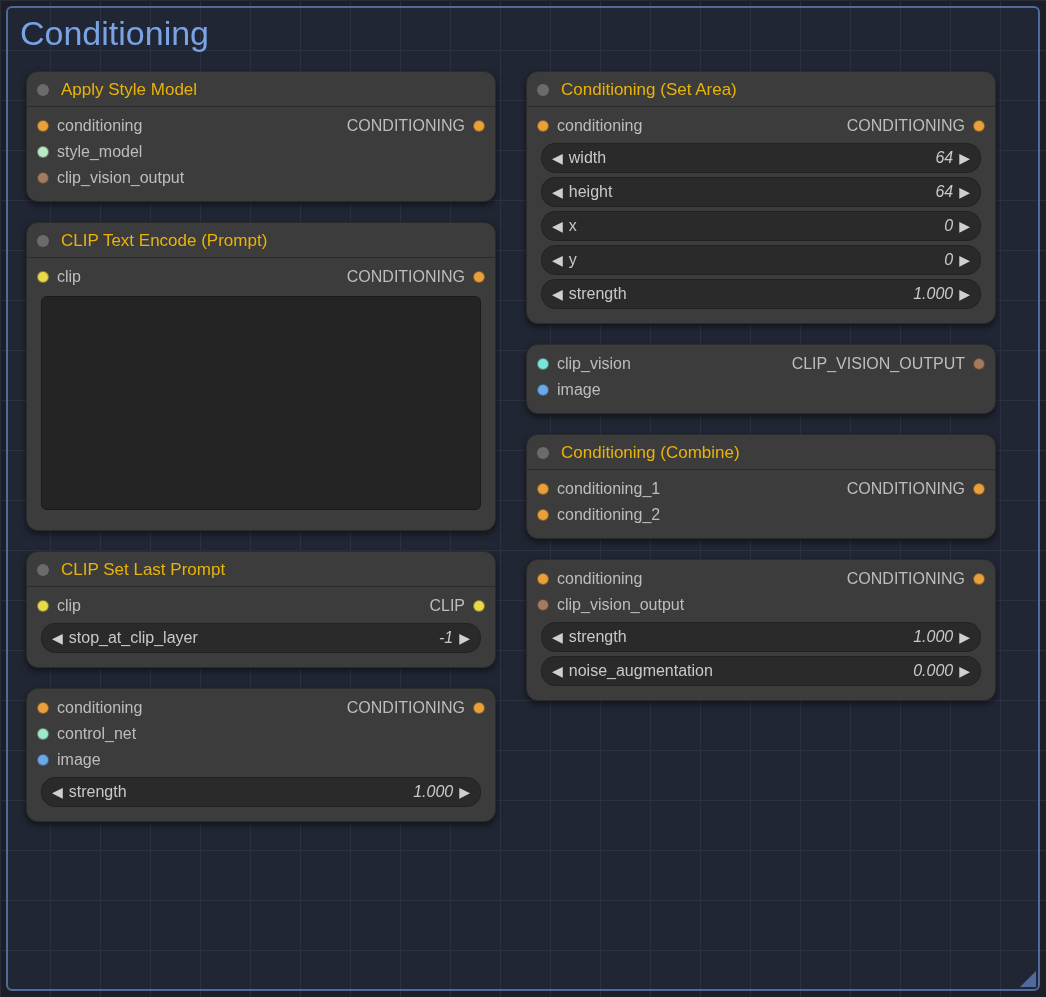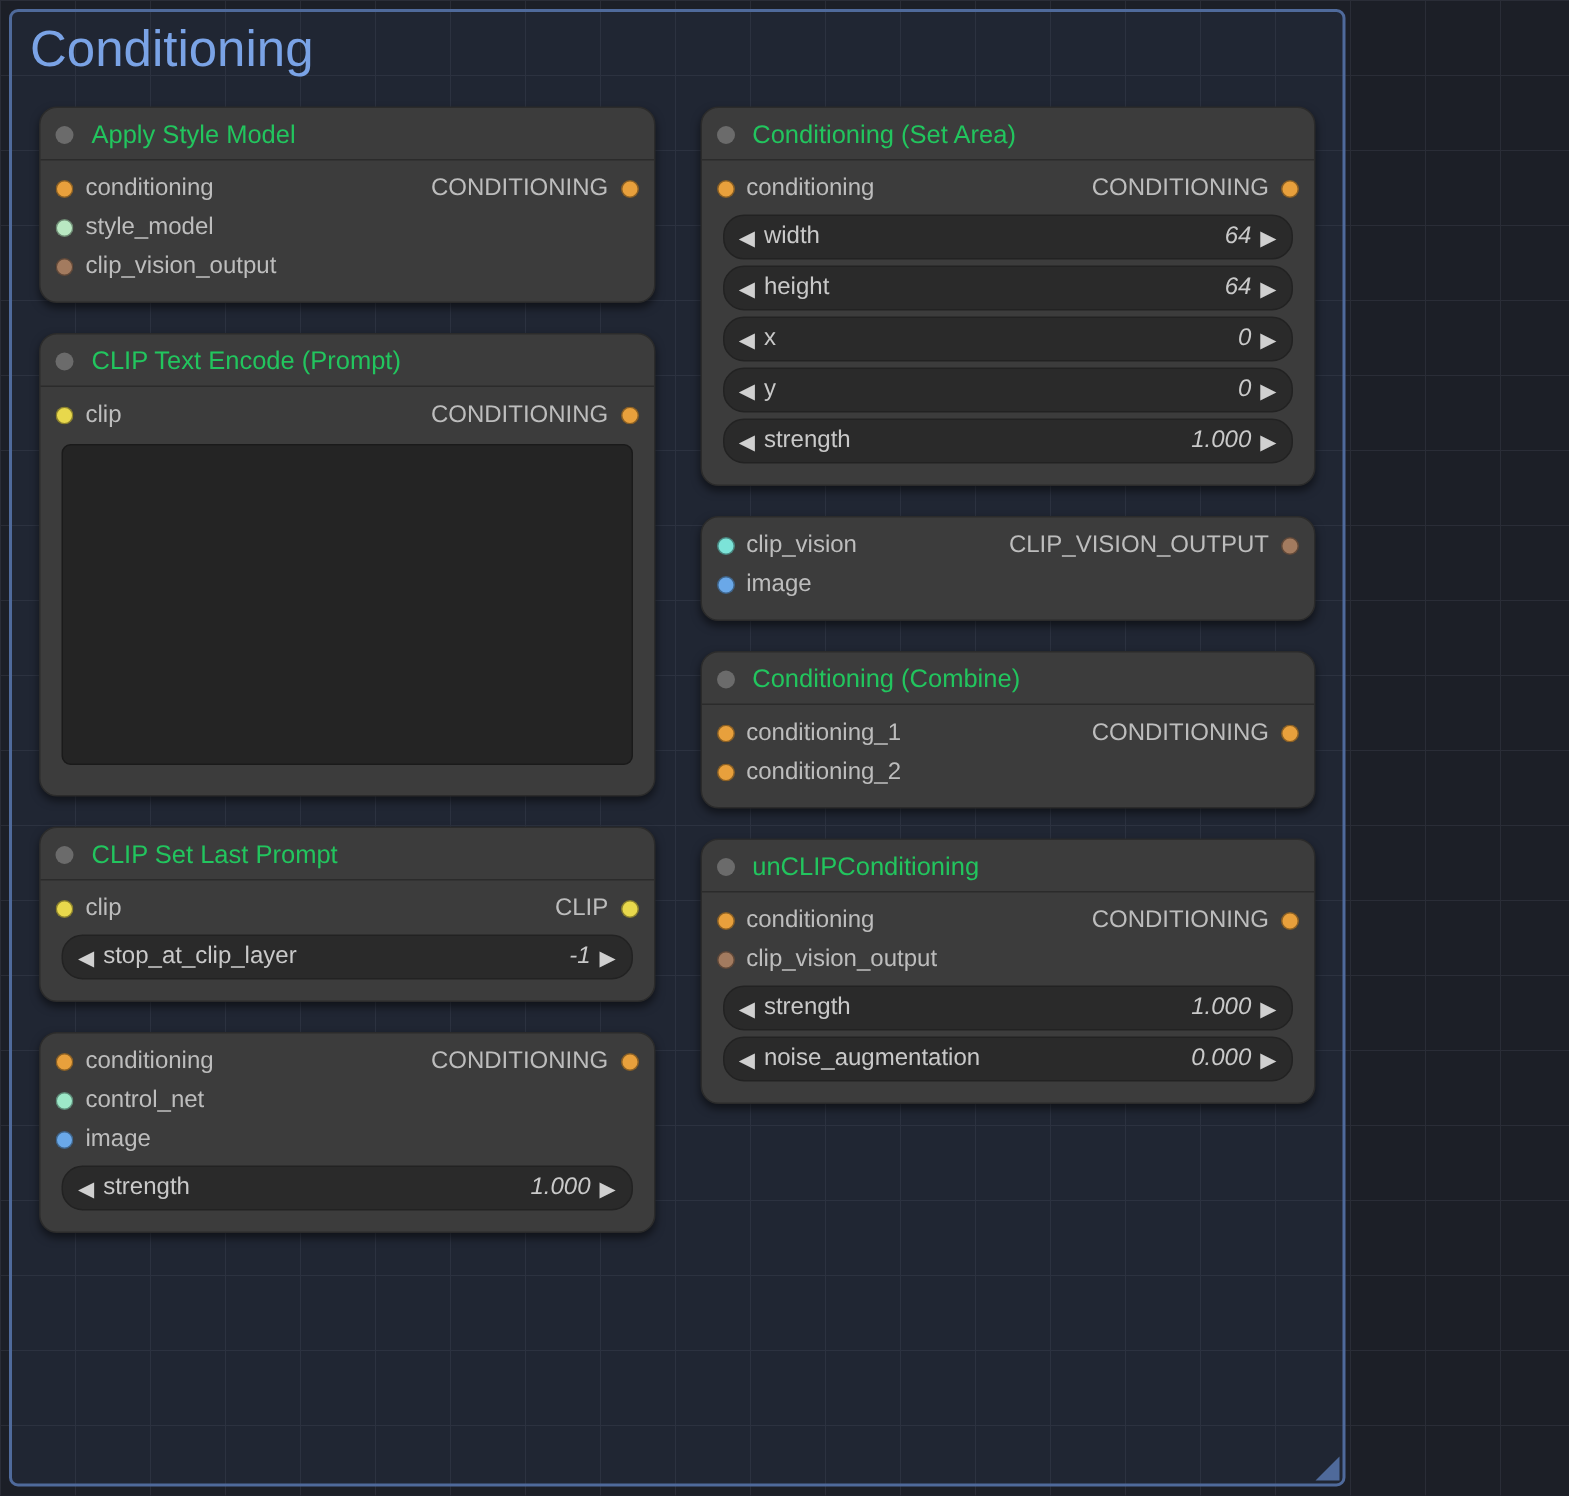--- a/index.html
+++ b/index.html
@@ -18,21 +18,21 @@
     background-color: #1c1f27;
     background-image:
       linear-gradient(#2a2d37 1px, transparent 1px),
       linear-gradient(90deg, #2a2d37 1px, transparent 1px);
     background-size: 50px 50px;
   }
   .group-frame {
     position: absolute;
     left: 6px;
     top: 6px;
-    width: 891px;
+    width: 1034px;
     height: 985px;
     border: 2px solid #4f6a9b;
     background: rgba(60,80,120,0.15);
     border-radius: 6px;
   }
   .group-title {
     font-size: 34px;
     color: #7aa3e6;
     padding: 6px 12px 10px 12px;
     font-weight: 400;
@@ -53,21 +53,21 @@
   .node-header {
     display: flex;
     align-items: center;
     padding: 8px 10px 6px 10px;
     border-bottom: 1px solid #2b2b2b;
   }
   .collapse-dot {
     width: 12px; height: 12px; border-radius: 50%;
     background: #6b6b6b; margin-right: 12px;
   }
-  .node-title { font-size: 17px; color: #22c55e; }
+  .node-title { font-size: 17px; color: #eab308; }
   .node-body { padding: 6px 0 10px 0; }
   .slot-row {
     display: flex;
     align-items: center;
     justify-content: space-between;
     padding: 2px 10px;
     min-height: 26px;
     position: relative;
   }
   .slot-in, .slot-out { display: flex; align-items: center; gap: 8px; }
@@ -329,24 +329,20 @@
           <div class="slot-row">
             <div class="slot-in">
                 <div class="port port-conditioning"></div>
                 <span class="slot-label">conditioning_2</span>
               </div>
           </div>
         </div>
       </div>
 
       <div class="node">
-        <div class="node-header">
-          <div class="collapse-dot"></div>
-          <div class="node-title">unCLIPConditioning</div>
-        </div>
         <div class="node-body">
           <div class="slot-row">
             <div class="slot-in">
                 <div class="port port-conditioning"></div>
                 <span class="slot-label">conditioning</span>
               </div>
             <div class="slot-out">
                 <span class="slot-label">CONDITIONING</span>
                 <div class="port port-conditioning"></div>
               </div>

